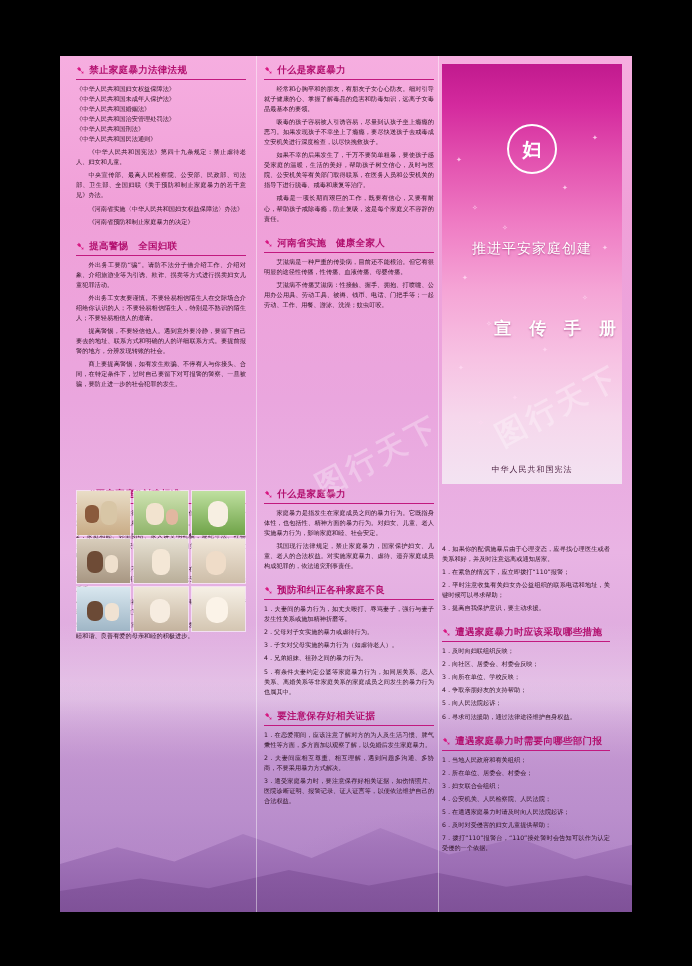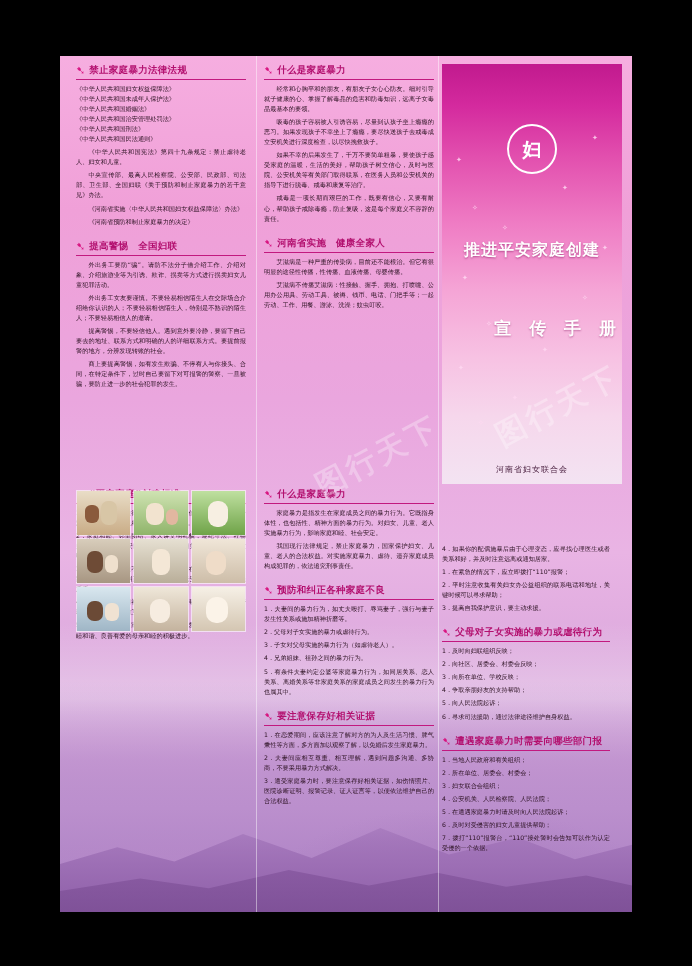--- a/index.html
+++ b/index.html
@@ -31,21 +31,21 @@
   
   .cover{
     position:absolute;left:0;top:0;width:180px;height:420px;
     background:linear-gradient(180deg,#c11a8e 0%,#d42a9e 10%,#e24fae 22%,#ef7cc4 38%,#f5a5d6 54%,#f7c2e3 70%,#f6d7ec 84%,#f3e3f2 100%);
     overflow:hidden;
   }
   .cover .stars{position:absolute;inset:0;}
   .cover .stars i{position:absolute;color:#ffd9f2;font-size:7px;opacity:.85;}
   .emblem{position:absolute;left:50%;top:60px;transform:translateX(-50%);width:46px;height:46px;border-radius:50%;border:2px solid #fff;display:flex;align-items:center;justify-content:center;}
   .emblem span{color:#fff;font-size:19px;font-weight:bold;line-height:1;}
-  .cov-title{position:absolute;left:0;right:0;top:172px;text-align:center;color:#fff;font-size:16px;font-weight:bold;line-height:1.75;letter-spacing:1px;text-shadow:0 1px 2px rgba(120,0,80,.5);}
+  .cov-title{position:absolute;left:0;right:0;top:172px;text-align:center;color:#fff;font-size:14px;font-weight:normal;line-height:1.75;letter-spacing:1px;text-shadow:0 1px 2px rgba(120,0,80,.5);}
   .cov-sub{position:absolute;left:0;right:0;top:250px;text-align:right;color:#fff;font-size:17px;font-weight:bold;line-height:1.65;letter-spacing:6px;text-shadow:0 1px 2px rgba(120,0,80,.45);margin-left:12px;}
   .cov-org{position:absolute;left:0;right:0;top:400px;text-align:center;color:#4a2040;font-size:8px;letter-spacing:1px;}
 
   
   .artcol{position:absolute;top:0;width:170px;}
   .head{display:flex;align-items:flex-start;gap:4px;border-bottom:1px solid #c2197f;padding-bottom:2px;margin-bottom:4px;}
   .arrow{color:#d8127f;font-size:11px;line-height:11px;flex:none;transform:translateY(1px);}
   .htxt{color:#b3106f;font-size:9.5px;font-weight:bold;letter-spacing:.3px;}
   .para{color:#2a1020;font-size:6.2px;line-height:1.62;text-align:justify;margin:0 0 3px 0;text-indent:2em;}
   .para.noind{text-indent:0;}
@@ -247,34 +247,34 @@
           <i style="left:70px;top:330px;">✦</i>
             <i style="left:36px;top:355px;">✧</i>
         </div>
         <div class="emblem">
           <span>妇</span>
         </div>
         <div class="cov-title">
           <div>推进平安家庭创建</div>
         </div>
         <div class="cov-sub">宣 传 手 册</div>
-        <div class="cov-org">河南省妇女联合会</div>
+        <div class="cov-org">中华人民共和国宪法</div>
       </div>
 
       <div class="rlow" style="width:168px;">
         <p class="para noind">4．如果你的配偶施暴后由于心理变态，应寻找心理医生或者关系和好，并及时注意远离或通知居家。</p>
         <p class="para noind">1．在紧急的情况下，应立即拨打“110”报警；</p>
         <p class="para noind">2．平时注意收集有关妇女办公益组织的联系电话和地址，关键时候可以寻求帮助；</p>
         <p class="para noind">3．提高自我保护意识，要主动求援。</p>
 
         <div class="gap"></div>
 
         <div class="head">
           <span class="arrow">➷</span>
-          <span class="htxt">父母对子女实施的暴力或虐待行为</span>
+          <span class="htxt">遭遇家庭暴力时应该采取哪些措施</span>
         </div>
         <p class="para noind">1．及时向妇联组织反映；</p>
         <p class="para noind">2．向社区、居委会、村委会反映；</p>
         <p class="para noind">3．向所在单位、学校反映；</p>
         <p class="para noind">4．争取亲朋好友的支持帮助；</p>
         <p class="para noind">5．向人民法院起诉；</p>
         <p class="para noind">6．寻求司法援助，通过法律途径维护自身权益。</p>
 
         <div class="gap"></div>
 

